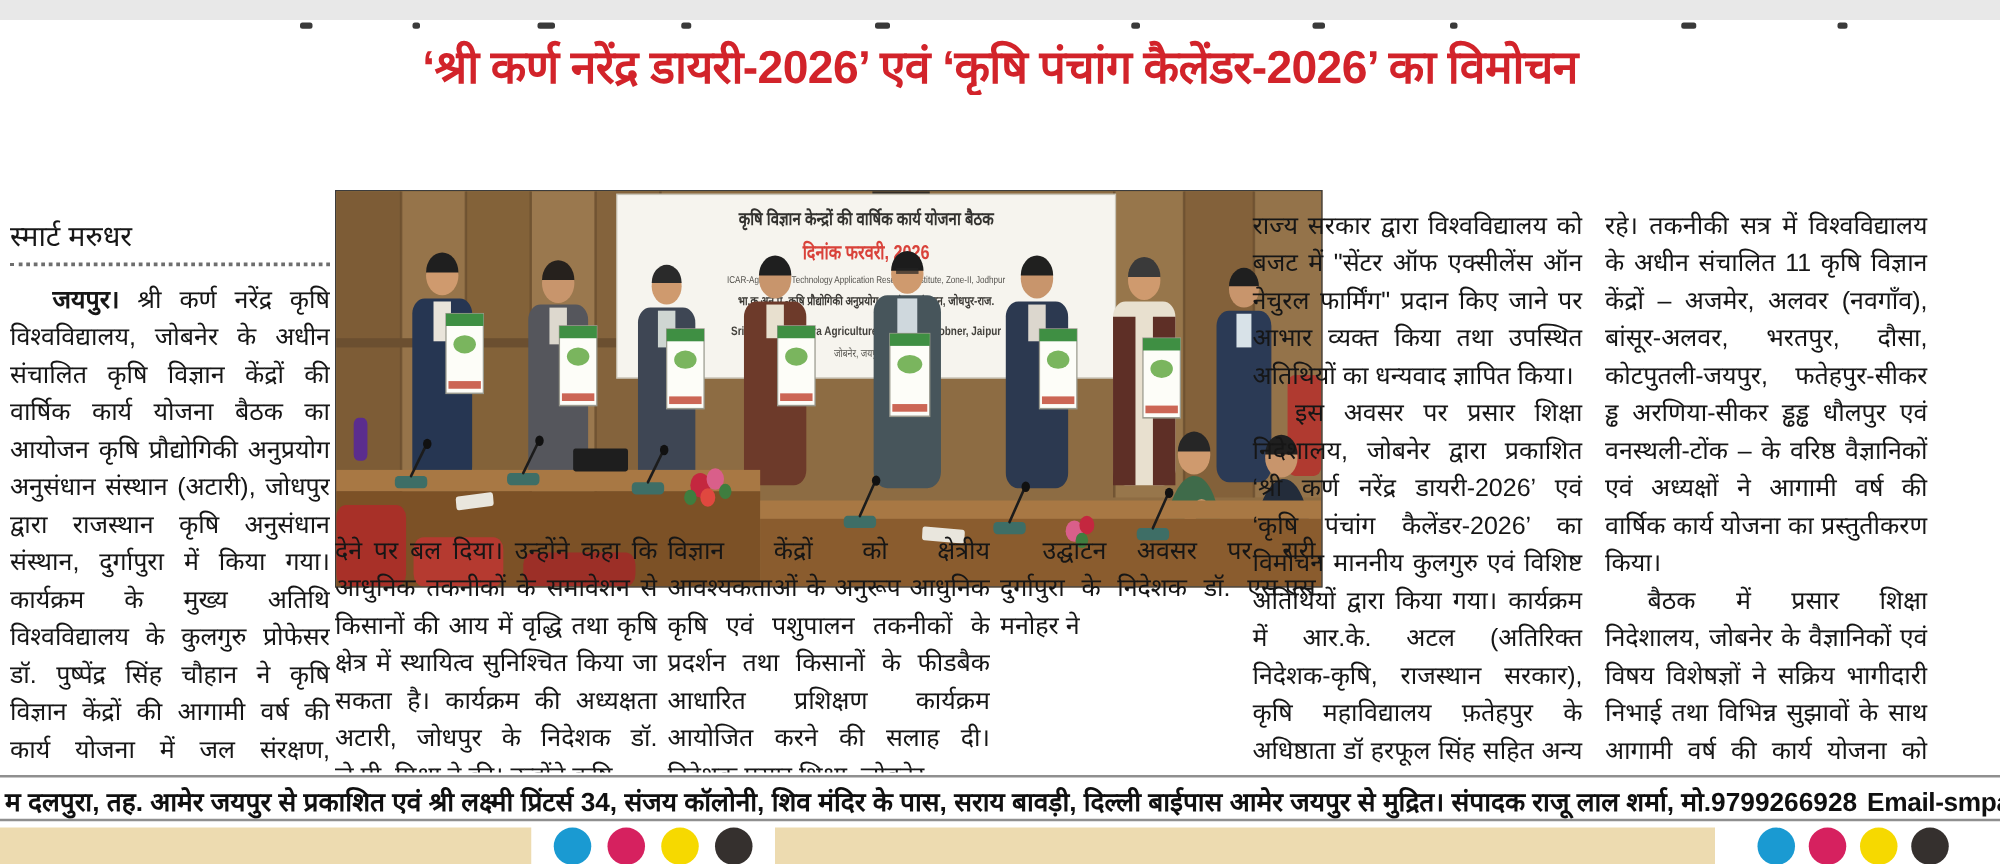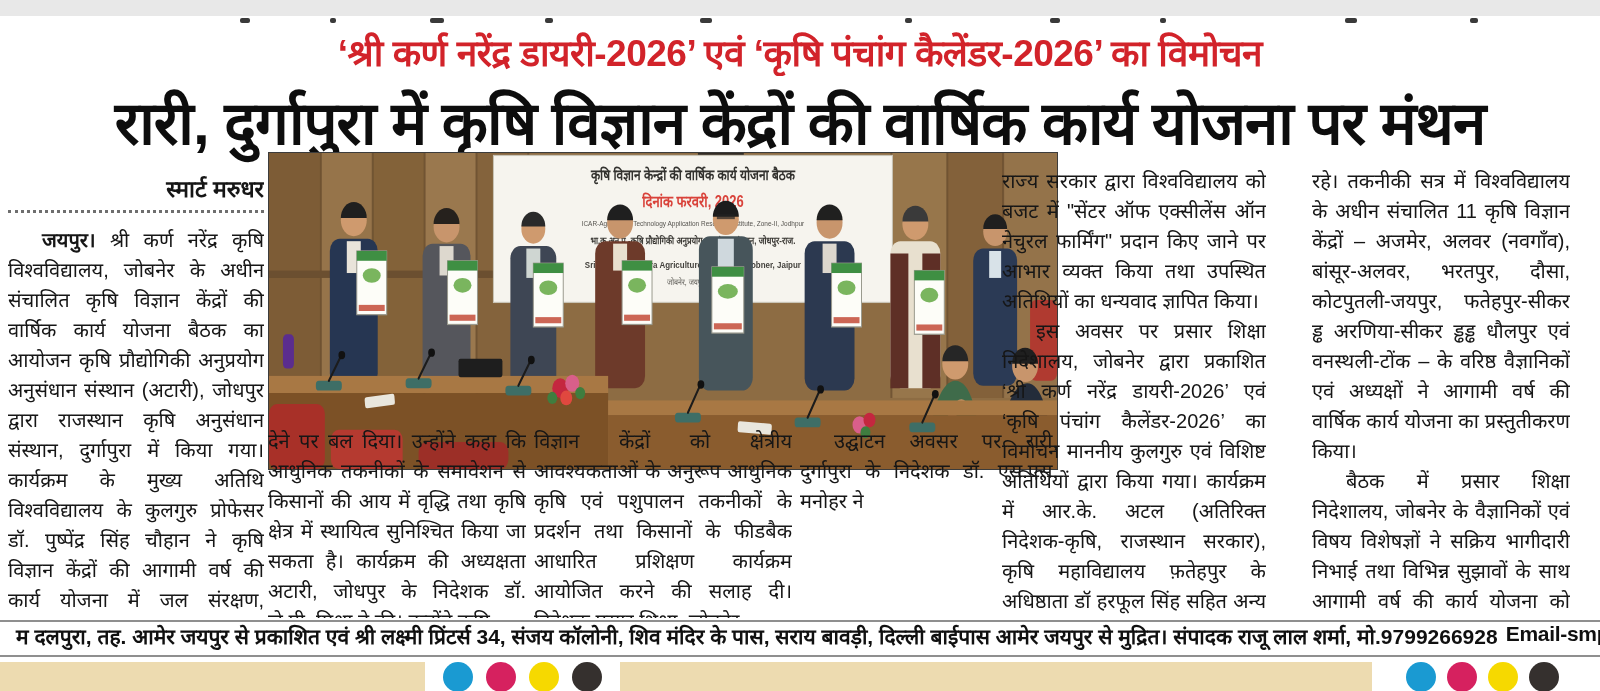--- a/index.html
+++ b/index.html
@@ -30,39 +30,39 @@
     position:absolute; text-align:justify;
     font-size:20px; line-height:30px; overflow:hidden;
   }
   .col p { margin:0; }
   .col p.indent { text-indent:34px; }
   #col1 { left:8px;    top:152px; width:256px; height:450px; }
   #col2 { left:268px;  top:410px; width:258px; height:192px; }
   #col3 { left:534px;  top:410px; width:258px; height:192px; }
   #col4 { left:800px;  top:410px; width:258px; height:192px; }
   #col5 { left:1002px; top:150px; width:264px; height:452px; }
-  #col6 { left:1312px; top:150px; width:258px; height:452px; }
+  #col6 { left:1284px; top:150px; width:258px; height:452px; }
 
   .byline {
-    text-align:right; font-size:23px; font-weight:bold;
+    text-align:left; font-size:23px; font-weight:normal;
     padding:8px 0 6px; line-height:26px;
   }
   .byline-rule { border-top:3px dotted #6e6e6e; margin:2px 0 12px; }
 
   #photo {
     position:absolute; left:268px; top:136px; width:790px; height:318px;
     border:1px solid #3c3c3c; box-sizing:border-box; background:#8d6c43;
   }
   #photo svg { display:block; width:100%; height:100%; }
 
   #footer {
     position:absolute; left:0; top:604px; width:1600px; height:37px;
     border-top:2px solid #8f8f8f; border-bottom:2px solid #8f8f8f;
-    box-sizing:border-box; display:flex; align-items:flex-start;
-    padding-left:16px; white-space:nowrap; overflow:hidden;
+    box-sizing:border-box; display:flex; align-items:flex-end;
+    padding-left:4px; white-space:nowrap; overflow:hidden;
     font-size:21px; font-weight:bold; color:#101010;
   }
   #footer .email { margin-left:8px; letter-spacing:-0.3px; }
 
   .beige-bar { position:absolute; top:646px; height:30px; }
   #beige1 { left:0px;   width:425px; }
   #beige2 { left:620px; width:752px; }
   .reg-dot { position:absolute; top:646px; width:30px; height:30px; border-radius:50%; }
 </style>
 </head>
@@ -78,21 +78,20 @@
     <i style="left:700px;width:12px"></i>
       <i style="left:905px;width:7px"></i>
     <i style="left:1050px;width:10px"></i>
       <i style="left:1160px;width:6px"></i>
     <i style="left:1345px;width:12px"></i>
       <i style="left:1470px;width:8px"></i>
   </div>
 
   <div class="kicker">‘श्री कर्ण नरेंद्र डायरी-2026’ एवं ‘कृषि पंचांग कैलेंडर-2026’ का विमोचन</div>
 
-  <div class="headline">रारी, दुर्गापुरा में कृषि विज्ञान केंद्रों की वार्षिक कार्य योजना पर मंथन</div>
 
   <div class="col" id="col1">
     <div class="byline">स्मार्ट मरुधर</div>
     <div class="byline-rule"></div>
     <p class="indent"><b>जयपुर।</b><span> श्री कर्ण नरेंद्र कृषि विश्वविद्यालय, जोबनेर के अधीन संचालित कृषि विज्ञान केंद्रों की वार्षिक कार्य योजना बैठक का आयोजन कृषि प्रौद्योगिकी अनुप्रयोग अनुसंधान संस्थान (अटारी), जोधपुर द्वारा राजस्थान कृषि अनुसंधान संस्थान, दुर्गापुरा में किया गया। कार्यक्रम के मुख्य अतिथि विश्वविद्यालय के कुलगुरु प्रोफेसर डॉ. पुष्पेंद्र सिंह चौहान ने कृषि विज्ञान केंद्रों की आगामी वर्ष की कार्य योजना में जल संरक्षण, आर्टिफिशियल इंटेलिजेंस एवं कृषि मशीनीकरण को विशेष प्राथमिकता</span></p>
   </div>
 
   <div id="photo">
     <svg viewBox="0 0 790 258" preserveAspectRatio="none">
 

